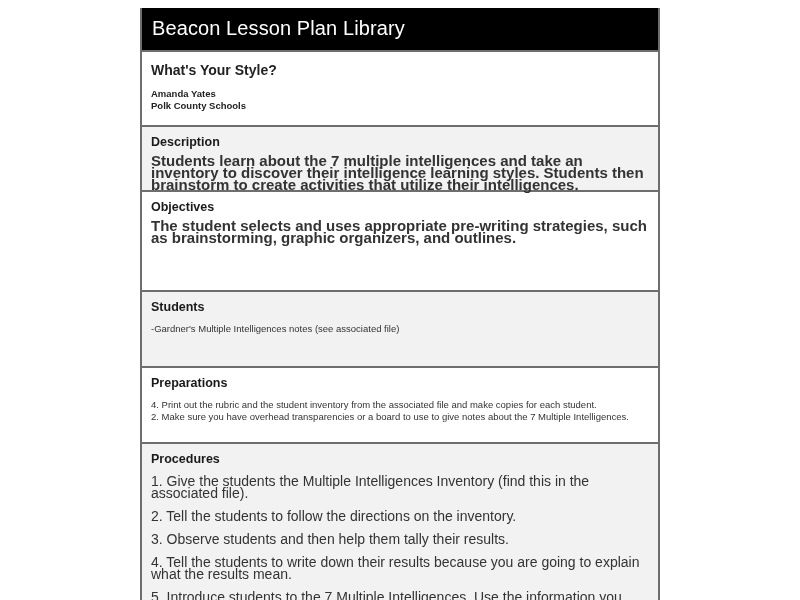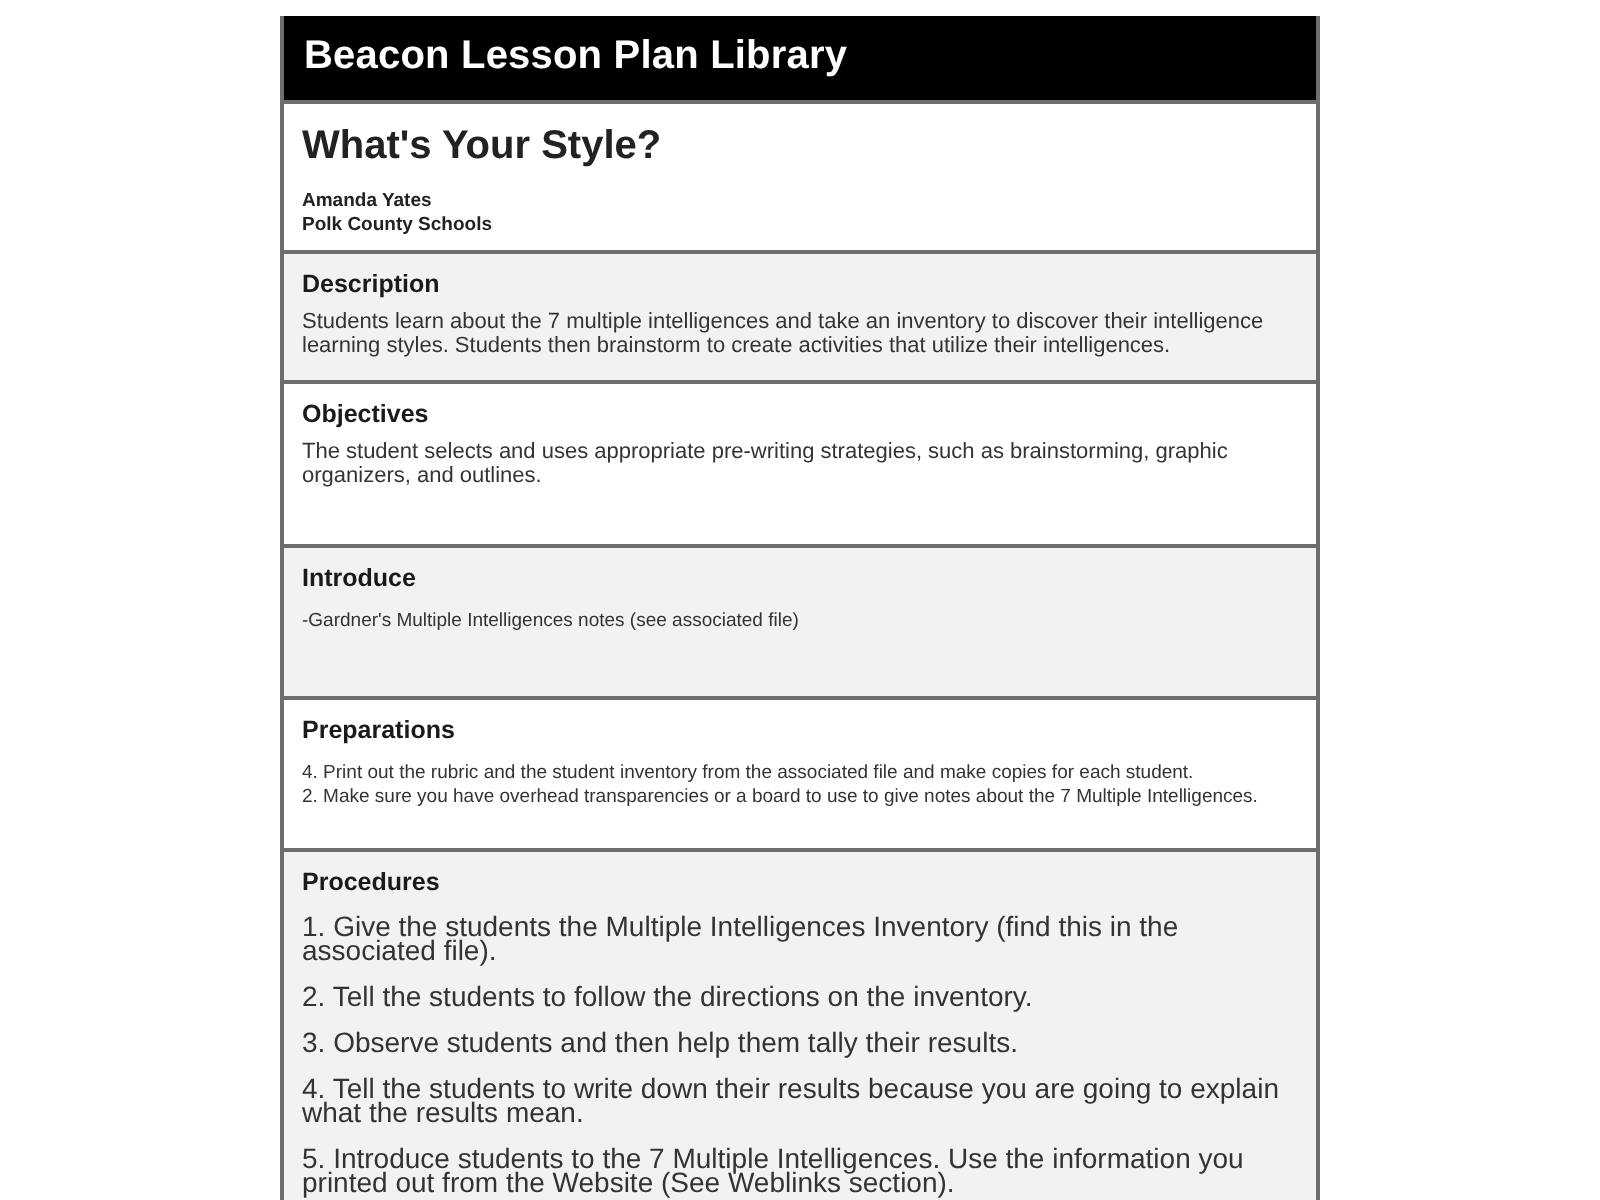--- a/index.html
+++ b/index.html
@@ -22,66 +22,67 @@
       border-left: 2px solid #6e6e6e;
       border-right: 2px solid #6e6e6e;
       box-sizing: border-box;
     }
     .banner {
       background: #000;
       color: #fff;
       height: 42px;
       box-sizing: border-box;
       padding: 9px 10px 0 10px;
-      font-weight: bold;
+      font-weight: normal;
       font-size: 20px;
       letter-spacing: 0.1px;
     }
     .section {
       border-top: 2px solid #6e6e6e;
       box-sizing: border-box;
       padding: 8px 10px 0 9px;
     }
     .section.white { background: #ffffff; }
     .section.gray { background: #f2f2f2; }
     .title-block { height: 75px; padding-top: 8px; }
     .lesson-title {
       font-weight: bold;
-      font-size: 20px;
+      font-size: 14px;
       margin: 2px 0 10px 0;
     }
     .meta-line {
       font-weight: bold;
       font-size: 9.5px;
       line-height: 12px;
     }
     .sec-heading {
       font-weight: bold;
       font-size: 12.5px;
       margin: 0 0 6px 0;
       color: #1a1a1a;
     }
     .sec-text {
-      font-size: 11px;
+      font-size: 15px;
       line-height: 12px;
       color: #333;
+      font-weight: bold;
     }
     .list-line {
       font-size: 9.5px;
       line-height: 12px;
       color: #333;
     }
     .proc-line {
       font-size: 14px;
       line-height: 12px;
       color: #333;
       margin-bottom: 11px;
     }
     .desc { height: 65px; }
-    .obj { height: 82px; }
+    .obj { height: 100px; }
     .mat { height: 76px; }
     .prep { height: 76px; }
     .proc { height: 200px; }
   </style>
 </head>
 <body>
 
 <div class="page">
 
   <div class="banner">
@@ -98,21 +99,21 @@
     <div class="sec-heading">Description</div>
     <div class="sec-text">Students learn about the 7 multiple intelligences and take an inventory to discover their intelligence learning styles. Students then brainstorm to create activities that utilize their intelligences.</div>
   </div>
 
   <div class="section white obj">
     <div class="sec-heading">Objectives</div>
     <div class="sec-text">The student selects and uses appropriate pre-writing strategies, such as brainstorming, graphic organizers, and outlines.</div>
   </div>
 
   <div class="section gray mat">
-    <div class="sec-heading" style="margin-bottom:9px;">Introduce</div>
+    <div class="sec-heading" style="margin-bottom:9px;">Students</div>
     <div class="list-line">-Gardner's Multiple Intelligences notes (see associated file)</div>
   </div>
 
   <div class="section white prep">
     <div class="sec-heading" style="margin-bottom:9px;">Preparations</div>
     <div class="list-line">4. Print out the rubric and the student inventory from the associated file and make copies for each student.</div>
     <div class="list-line">2. Make sure you have overhead transparencies or a board to use to give notes about the 7 Multiple Intelligences.</div>
   </div>
 
   <div class="section gray proc">

